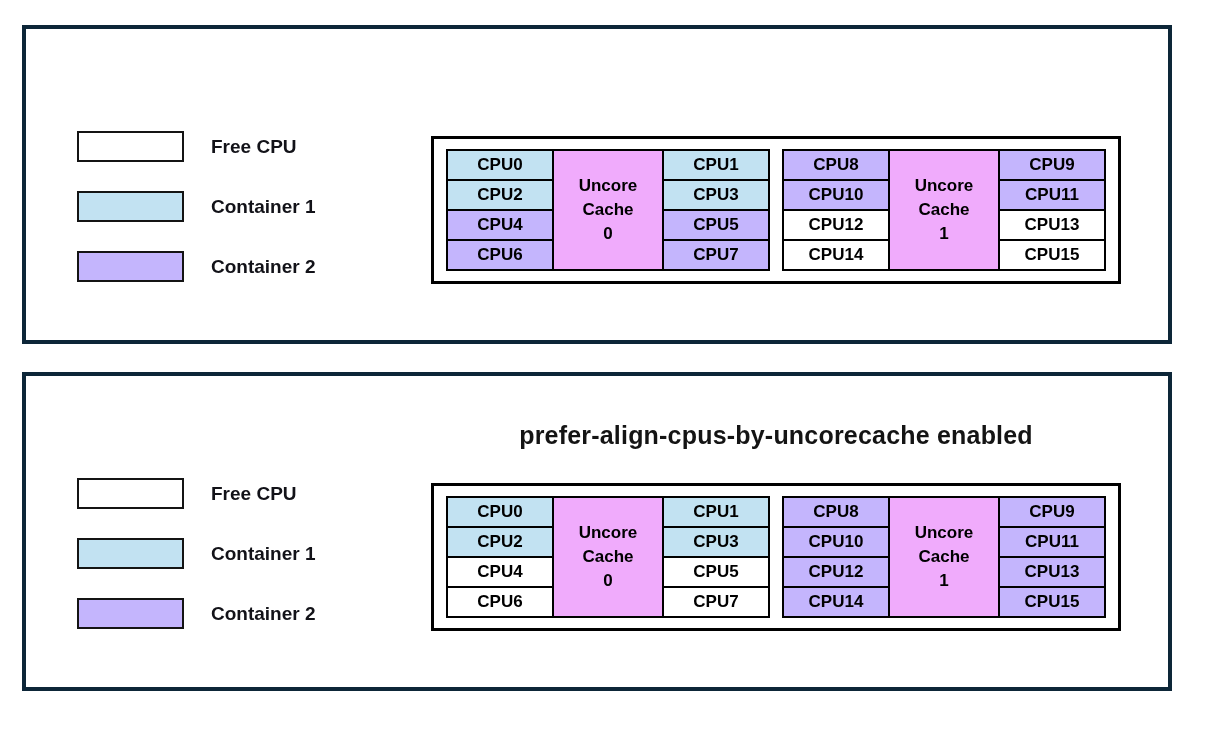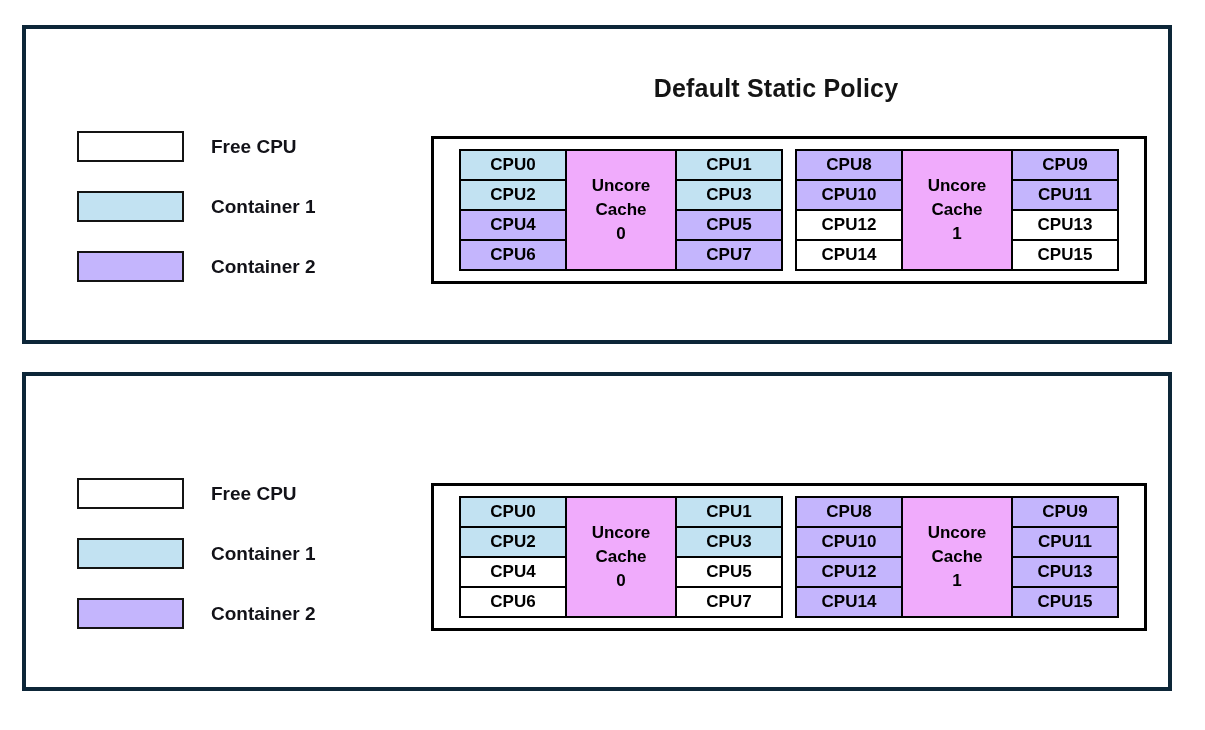--- a/index.html
+++ b/index.html
@@ -66,21 +66,21 @@
     color: #121218;
     white-space: nowrap;
   }
 
   .diagram {
     position: absolute;
     left: 405px;
     top: 107px;
     border: 3px solid #000000;
     background: #ffffff;
-    padding: 10px 25px;
+    padding: 10px 12px;
     display: flex;
     gap: 12px;
   }
   .uncore-group {
     display: flex;
     align-items: stretch;
   }
   .cpu-col {
     display: flex;
     flex-direction: column;
@@ -118,21 +118,20 @@
 
   
   [data-state="free"]       { background: #ffffff; }
   [data-state="container1"] { background: #c2e2f2; }
   [data-state="container2"] { background: #c4b5fd; }
 </style>
 </head>
 <body>
 
 <section class="panel" id="panel-top">
-  <h2 class="panel-title">Default Static Policy</h2>
 
   <div class="legend">
     <div class="legend-item">
       <span class="legend-swatch" data-state="free"></span>
       <span class="legend-label">Free CPU</span>
     </div>
     <div class="legend-item">
       <span class="legend-swatch" data-state="container1"></span>
       <span class="legend-label">Container 1</span>
     </div>
@@ -174,20 +173,21 @@
         <div class="cpu-cell" data-state="container2">CPU9</div>
         <div class="cpu-cell" data-state="container2">CPU11</div>
         <div class="cpu-cell" data-state="free">CPU13</div>
         <div class="cpu-cell" data-state="free">CPU15</div>
       </div>
     </div>
   </div>
 </section>
 
 <section class="panel" id="panel-bottom">
+  <h2 class="panel-title">prefer-align-cpus-by-uncorecache enabled</h2>
 
   <div class="legend">
     <div class="legend-item">
       <span class="legend-swatch" data-state="free"></span>
       <span class="legend-label">Free CPU</span>
     </div>
     <div class="legend-item">
       <span class="legend-swatch" data-state="container1"></span>
       <span class="legend-label">Container 1</span>
     </div>

